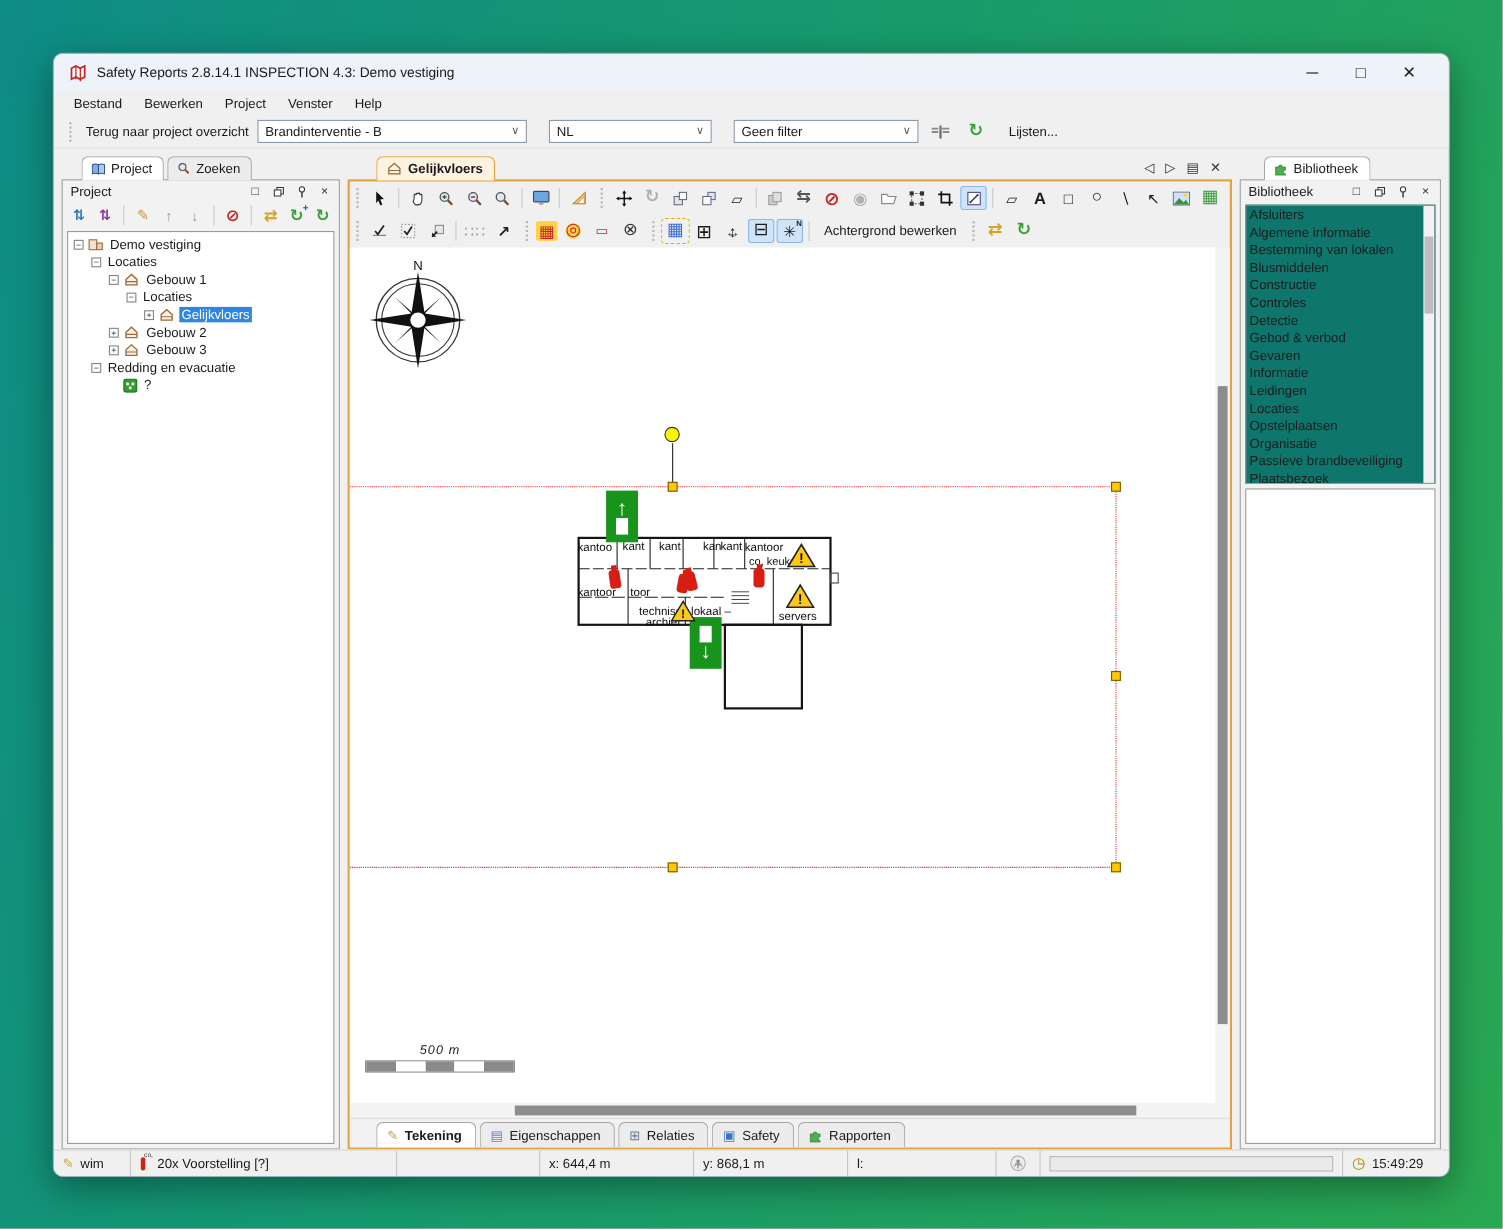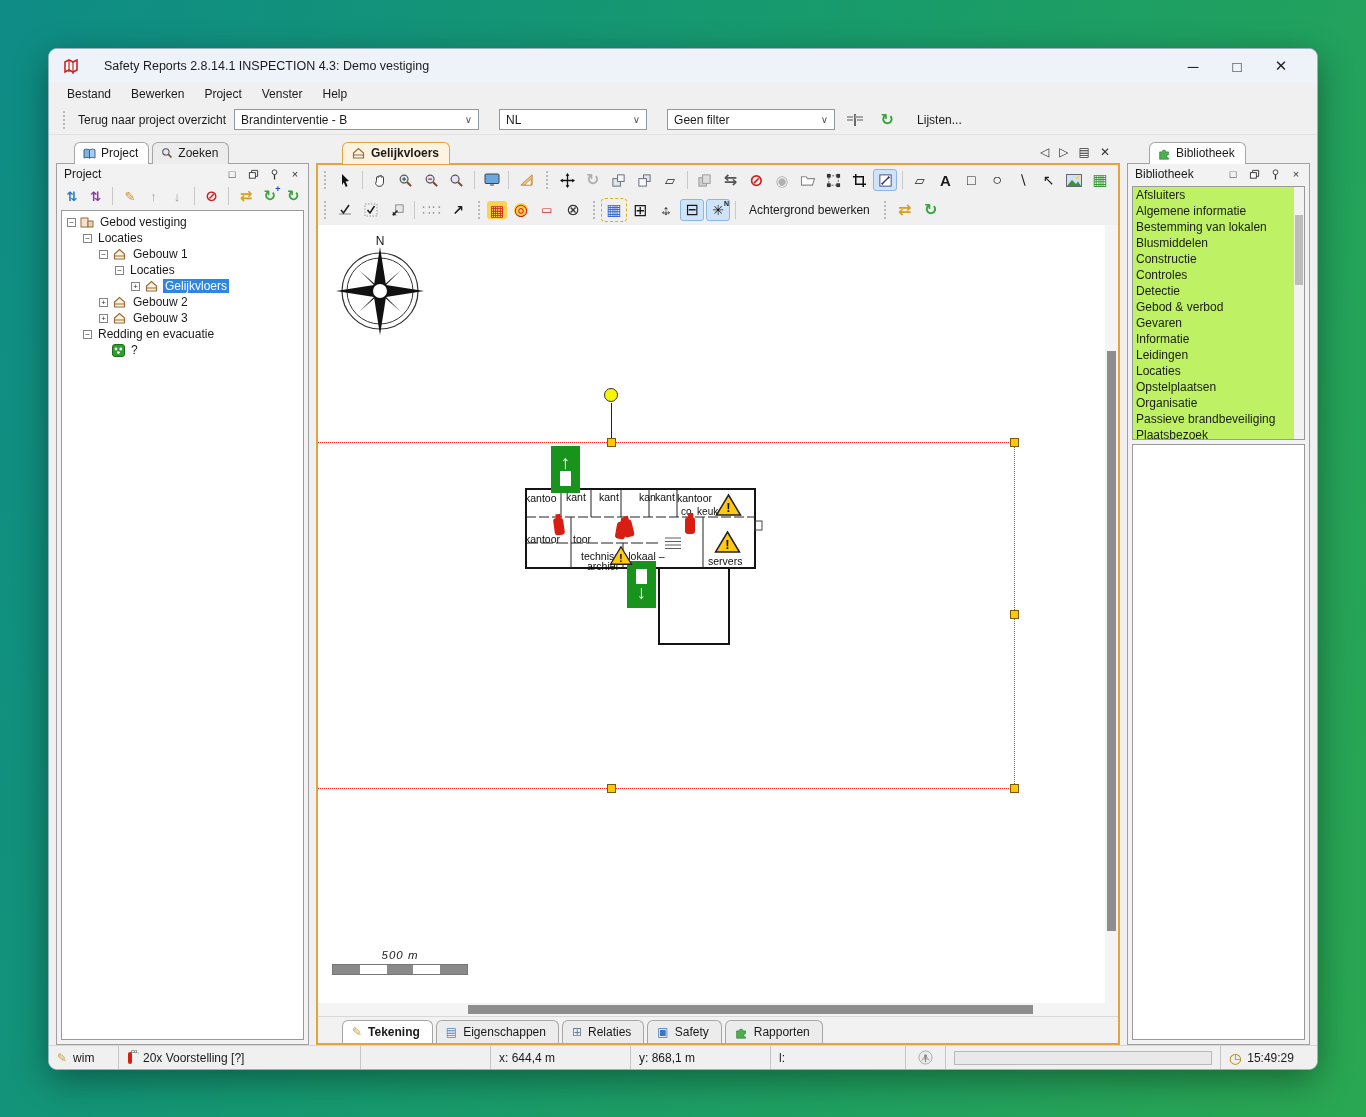--- a/index.html
+++ b/index.html
@@ -5,21 +5,21 @@
   * { box-sizing: border-box; margin:0; padding:0; }
   html,body { width:1366px; height:1117px; overflow:hidden;
     font-family:"Liberation Sans","DejaVu Sans",sans-serif; font-size:12px; color:#1a1a1a; }
   body { background:linear-gradient(110deg,#0e8c86 0%,#179a6d 45%,#2aa751 100%); position:relative; }
 
   .window { position:absolute; left:48px; top:48px; width:1270px; height:1022px;
     background:#f0f0f0; border-radius:9px; box-shadow:0 10px 34px rgba(0,0,0,.38);
     display:flex; flex-direction:column; overflow:hidden; border:1px solid #9db0bd; }
 
   
-  .titlebar { height:34px; background:#eef3f9; display:flex; align-items:center; padding:5px 14px; gap:25px; flex:0 0 auto; }
+  .titlebar { height:34px; background:#eef3f9; display:flex; align-items:center; padding:5px 14px; gap:9px; flex:0 0 auto; }
   .titlebar .title { font-size:12.5px; }
   .win-controls { margin-left:auto; display:flex; gap:0; }
   .win-btn { width:44px; height:30px; display:flex; align-items:center; justify-content:center; font-size:15px; color:#222; }
 
   
   .menubar { height:22px; background:#f0f0f0; display:flex; align-items:center; padding-left:8px; flex:0 0 auto; }
   .menu-item { padding:2px 10px; }
 
   
   .apptoolbar { height:30px; background:#f0f0f0; display:flex; align-items:center; gap:8px; padding:0 10px 0 14px; flex:0 0 auto; border-bottom:1px solid #e2e2e2; }
@@ -55,21 +55,21 @@
   .ptoolbar { height:24px; display:flex; align-items:center; gap:4px; padding:0 5px; flex:0 0 auto; }
   .pti { width:20px; height:20px; display:flex; align-items:center; justify-content:center; font-size:13px; font-weight:bold; position:relative; }
   .tree { flex:1; background:#fff; border:1px solid #9a9a9a; margin:2px 4px 4px 4px; padding-top:3px; overflow:hidden; }
   .trow { height:16px; display:flex; align-items:center; gap:4px; }
   .exp { width:9px; height:9px; border:1px solid #848484; background:#fff; font-size:8px; line-height:7px; text-align:center; color:#333; flex:0 0 auto; }
   .exp.none { visibility:hidden; }
   .tlabel { padding:0 2px; white-space:nowrap; }
   .tlabel.selected { background:#2e86e0; color:#fff; }
 
   
-  .liblist { height:254px; background:#bef264; border:1px solid #9a9a9a; margin:2px 4px 4px 4px; position:relative; overflow:hidden; flex:0 0 auto; }
+  .liblist { height:254px; background:#0f766e; border:1px solid #9a9a9a; margin:2px 4px 4px 4px; position:relative; overflow:hidden; flex:0 0 auto; }
   .librow { height:16px; line-height:16px; padding-left:3px; white-space:nowrap; }
   .lib-scroll { position:absolute; right:0; top:0; bottom:0; width:10px; background:#f2f2f2; }
   .lib-thumb { position:absolute; left:1px; width:8px; top:28px; height:70px; background:#bdbdbd; }
   .libbox2 { flex:1; background:#fff; border:1px solid #9a9a9a; margin:0 4px 4px 4px; }
 
   
   .dtb { height:30px; display:flex; align-items:center; gap:2px; padding:0 6px; flex:0 0 auto; }
   .bg-btn { padding:3px 8px; }
 
   
@@ -231,21 +231,21 @@
         </div>
         <div class="tree">
           <div class="trow" style="padding-left:5px">
             <span class="exp">−</span>
             <span class="ic">
                 <svg width="14" height="12" viewBox="0 0 14 12">
                   <rect x="1" y="2" width="7" height="9" fill="#f2e3cf" stroke="#9a6a3a"></rect>
                   <rect x="8" y="5" width="5" height="6" fill="#e7d2b6" stroke="#9a6a3a"></rect>
                 </svg>
               </span>
-            <span class="tlabel">Gebod vestiging</span>
+            <span class="tlabel">Demo vestiging</span>
           </div>
           <div class="trow" style="padding-left:21px">
             <span class="exp">−</span>
             <span class="tlabel">Locaties</span>
           </div>
           <div class="trow" style="padding-left:37px">
             <span class="exp">−</span>
             <span class="ic">
                 <svg width="15" height="12" viewBox="0 0 14 12">
                   <path d="M2 6l5-4.5L12 6v5H2z" fill="#fdf3e3" stroke="#9a6a3a" stroke-width="1.2"></path>

